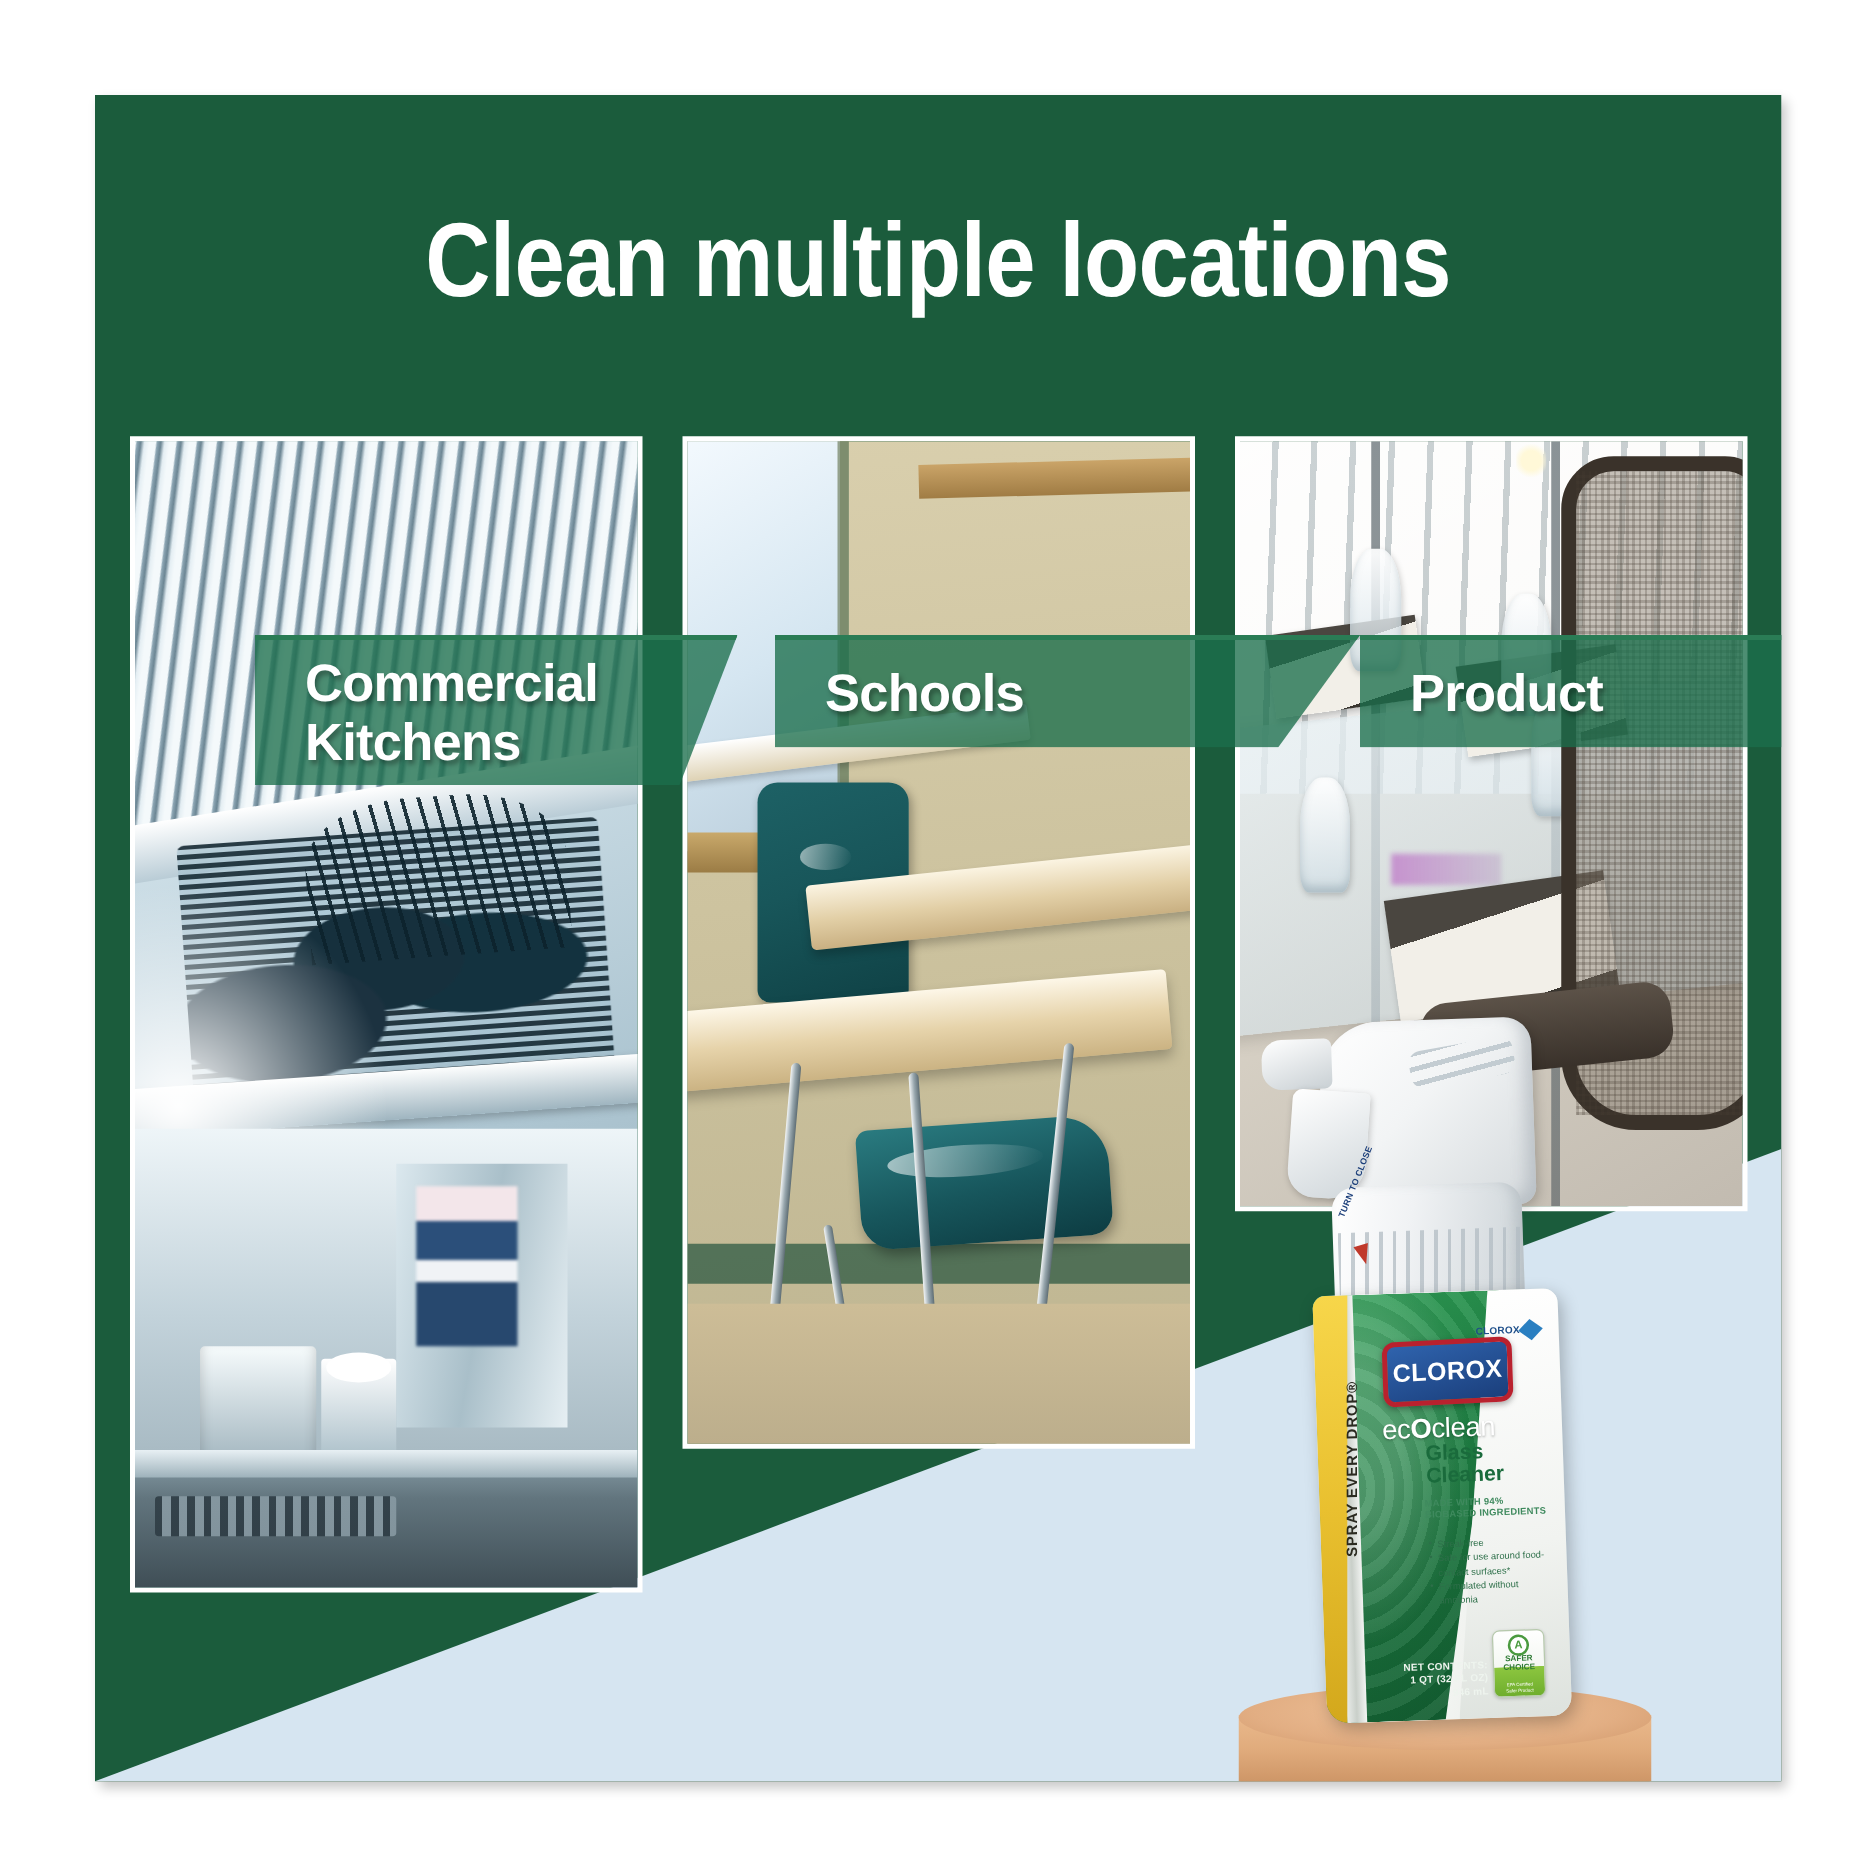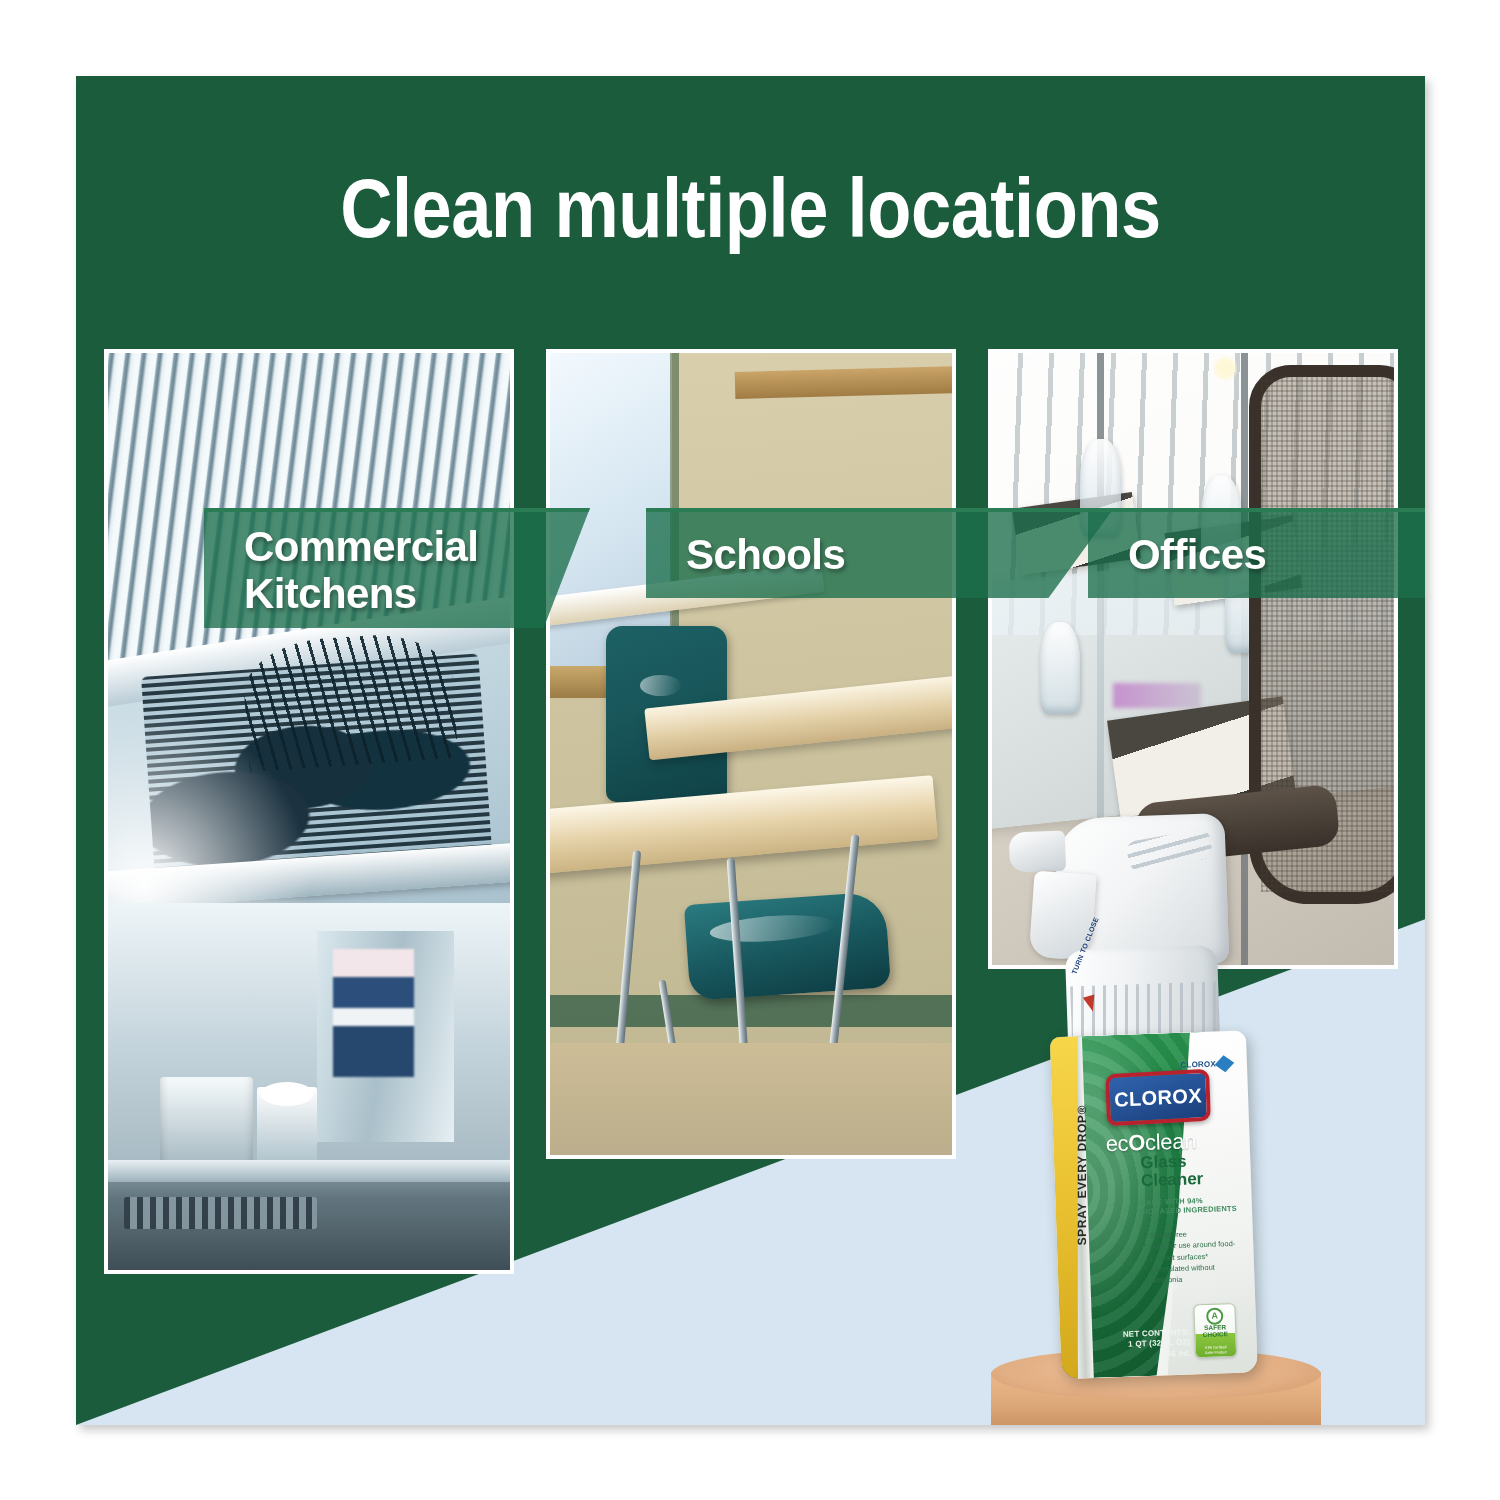--- a/index.html
+++ b/index.html
@@ -290,21 +290,21 @@
     padding-left: 40px;
     line-height: 1.12;
     text-shadow: 2px 3px 4px rgba(0,0,0,.35);
     white-space: pre-line;
   }
   #banner-kitchen {
     left: 104px; top: 432px; width: 386px; height: 120px;
     clip-path: polygon(0 0, 100% 0, 88% 100%, 0 100%);
   }
   #banner-school {
-    left: 546px; top: 432px; width: 468px; height: 90px;
+    left: 520px; top: 432px; width: 468px; height: 90px;
     clip-path: polygon(0 0, 100% 0, 86% 100%, 0 100%);
   }
   #banner-office {
     left: 988px; top: 432px; width: 420px; height: 90px;
     clip-path: polygon(0 0, 100% 0, 85% 100%, 0 100%);
   }
 
   
   #product { position:absolute; left:880px; top:740px; width:420px; height:640px; }
 
@@ -573,21 +573,21 @@
   </div>
 
   <div class="banner" id="banner-kitchen">
     <span class="banner-label">Commercial
 Kitchens</span>
   </div>
   <div class="banner" id="banner-school">
     <span class="banner-label">Schools</span>
   </div>
   <div class="banner" id="banner-office">
-    <span class="banner-label">Offices</span>
+    <span class="banner-label">Product</span>
   </div>
 
   <div id="product">
 
     <div id="pedestal">
       <div id="pedestal-bottom"></div>
       <div id="pedestal-side"></div>
       <div id="pedestal-top"></div>
     </div>
 

